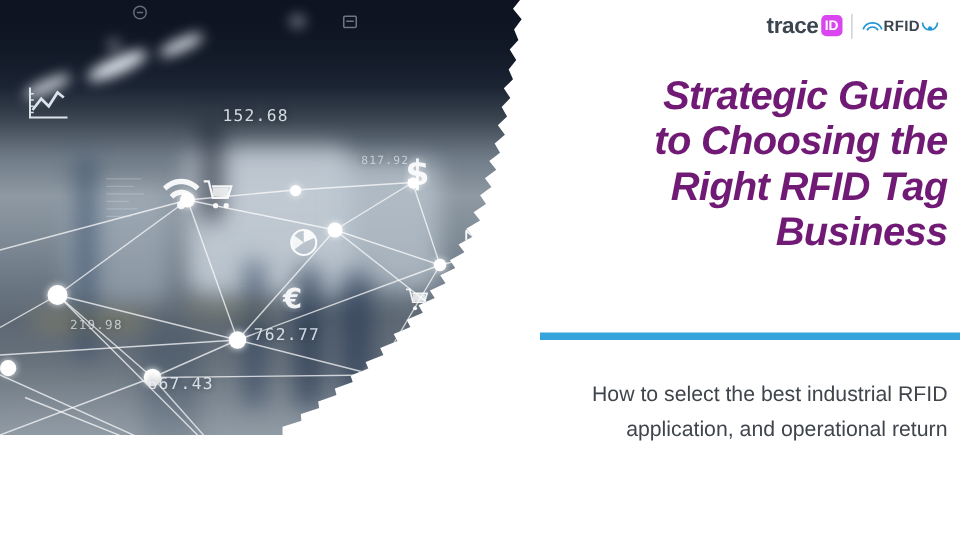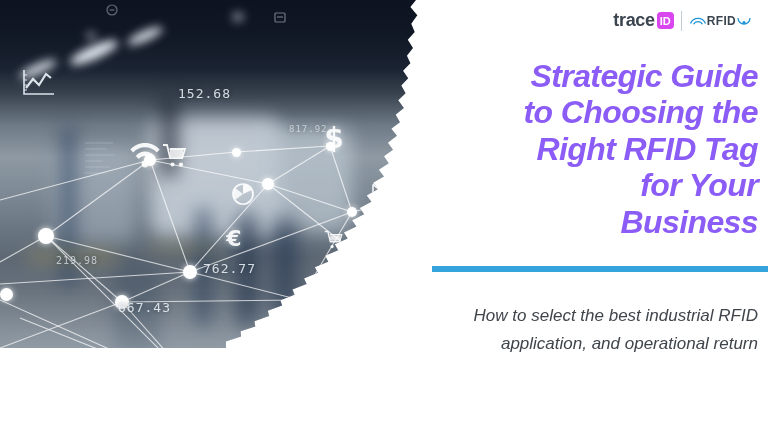--- a/index.html
+++ b/index.html
@@ -84,31 +84,31 @@
             color:#fff; font-size:11px; font-weight:700; margin-left:2px; }
   .logo-sep{ width:1px; height:20px; background:#c2cad2; }
   .logo-rfid-wrap{ display:flex; align-items:center;
                    line-height:1; }
   .logo-rfid{ font-size:12px; font-weight:700; color:#3b4550;
               letter-spacing:.3px; }
 
   .headline{
     position:absolute; right:10px; top:58px; width:420px;
     text-align:right; font-style:italic; font-weight:700;
-    font-size:32px; line-height:1.14; color:#8b5cf6;
+    font-size:32px; line-height:1.14; color:#701a75;
     letter-spacing:-.6px;
   }
   .headline span{ display:block; }
 
   .divider{ position:absolute; left:432px; top:266px; width:336px;
             height:6px; background:#35a3dc; }
 
   .subhead{
     position:absolute; right:10px; top:302px; width:410px;
-    text-align:right; font-size:17px; line-height:1.62; color:#3f454b;font-style:italic;
+    text-align:right; font-size:17px; line-height:1.62; color:#3f454b;
   }
   .subhead span{ display:block; }
 </style>
 </head>
 <body>
 
 <div class="banner">
 
   <div class="photo-panel">
     <div class="photo-bg"></div>
@@ -261,21 +261,20 @@
         <path d="M2 1A6 6 0 0 0 14 1"></path>
         <circle cx="8" cy="5.6" r="1.6" fill="#2196d6" stroke="none"></circle>
       </svg>
     </div>
   </div>
 
   <h1 class="headline">
     <span>Strategic Guide</span>
     <span>to Choosing the</span>
     <span>Right RFID Tag</span>
-    <span>for Your</span>
     <span>Business</span>
   </h1>
 
   <div class="divider"></div>
 
   <p class="subhead">
     <span>How to select the best industrial RFID</span>
     <span>application, and operational return</span>
   </p>
 

